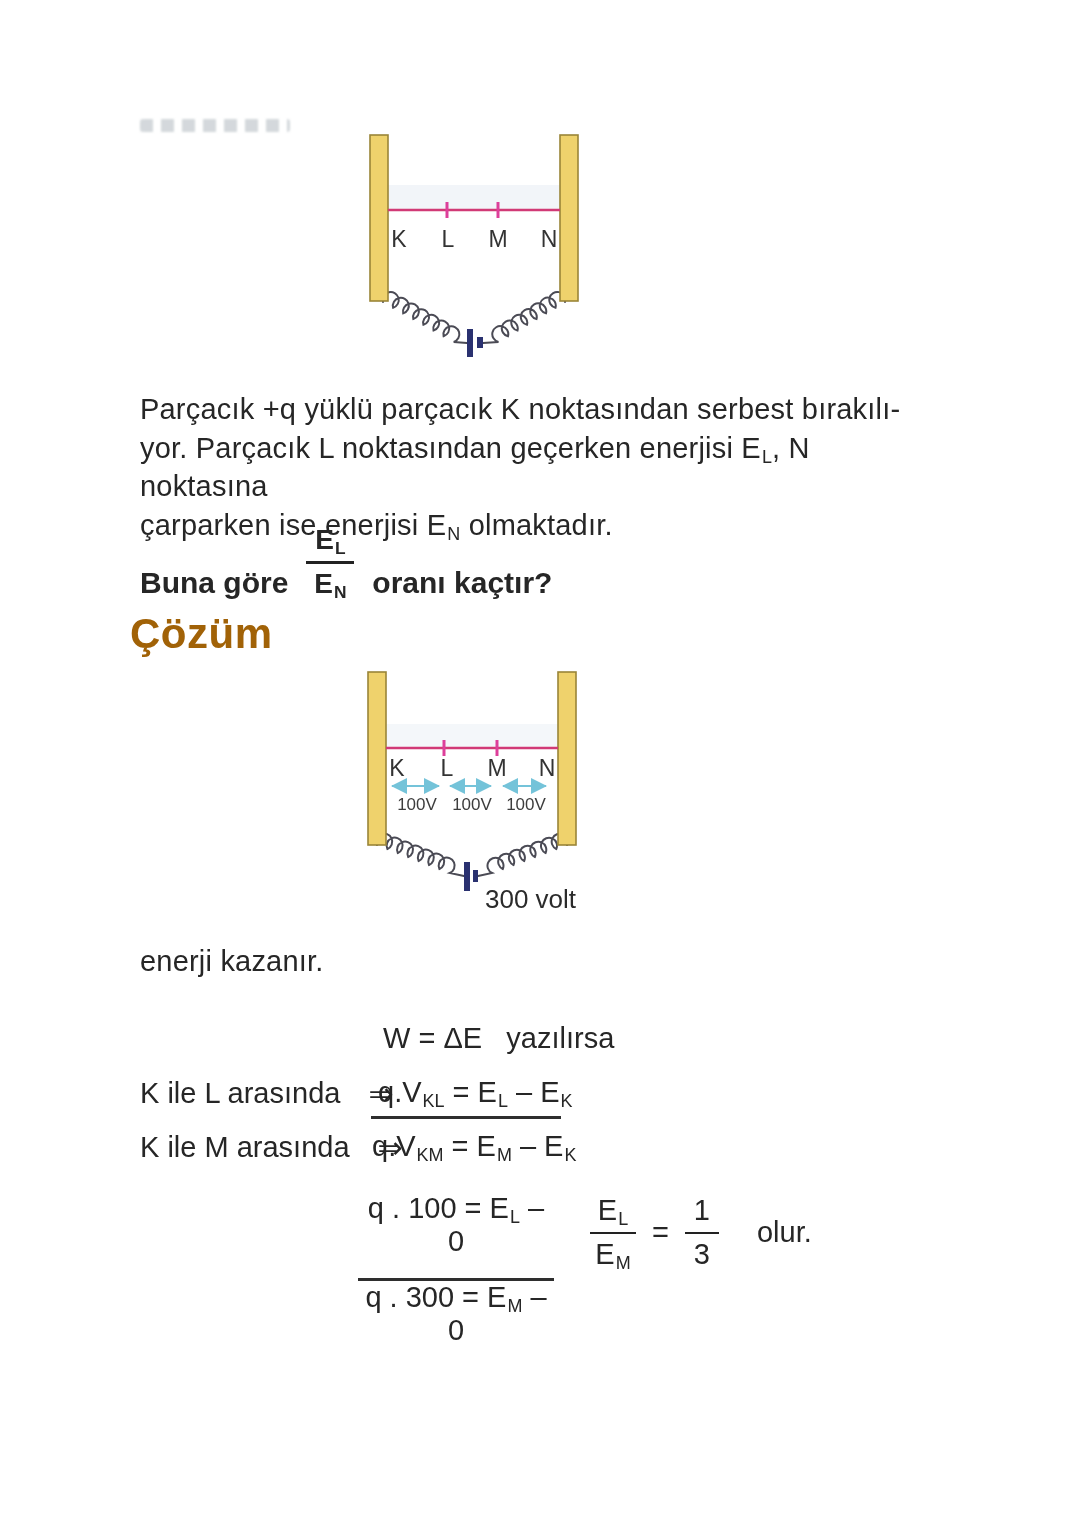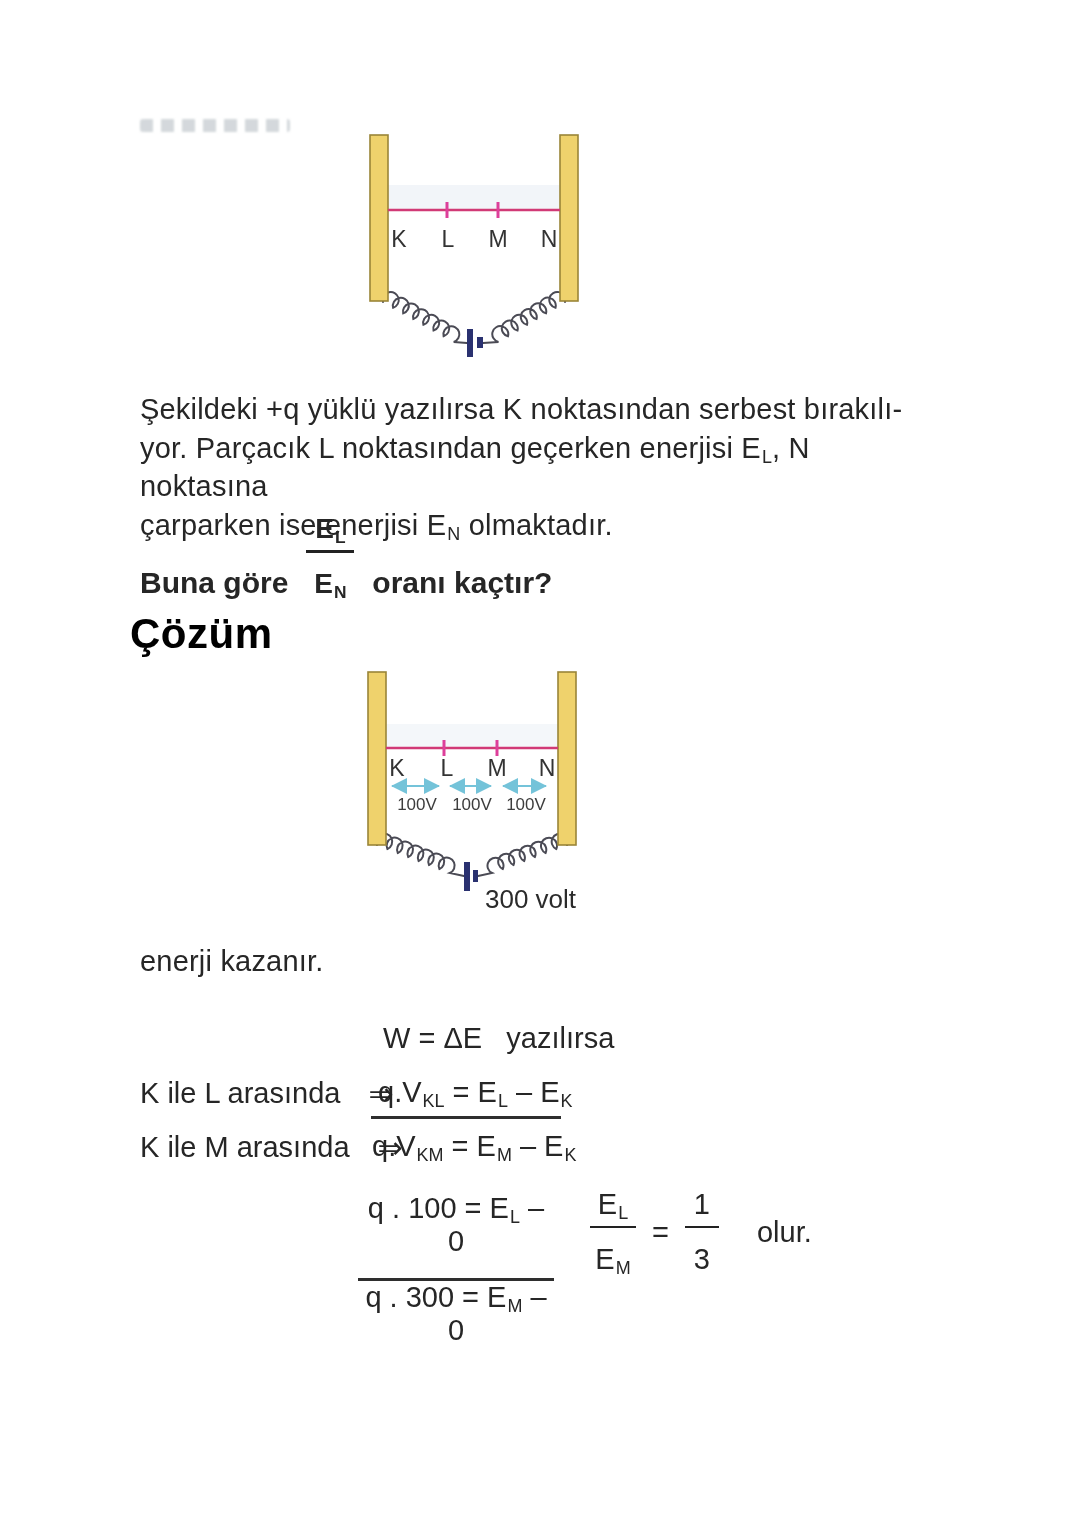--- a/index.html
+++ b/index.html
@@ -10,21 +10,21 @@
   .abs{position:absolute;}
   .para{font-size:29px;line-height:38.5px;letter-spacing:0.2px;}
   sub{font-size:0.62em;vertical-align:-0.3em;line-height:0;margin-left:1px;}
   .remnant{
     width:150px;height:13px;border-radius:3px;opacity:.5;filter:blur(1.3px);
     background:repeating-linear-gradient(90deg,#aab3ba 0 13px,rgba(255,255,255,0) 13px 21px);
   }
   .prompt-row{display:flex;align-items:flex-end;gap:18px;height:92px;font-size:30px;font-weight:bold;}
   .frac{display:inline-flex;flex-direction:column;align-items:center;text-align:center;}
   .frac .num{padding:0 4px 5px 4px;}
-  .frac .den{padding:15px 4px 0 4px;}
+  .frac .den{padding:4px 4px 0 4px;}
   .frac .mid{align-self:stretch;height:0;border-top:3px solid #222;}
   .frac.small .mid{border-top-width:2.5px;}
   .heading{font-size:42px;font-weight:600;letter-spacing:0.5px;}
   .eq{font-size:29px;white-space:pre;}
   .rowlabel{font-size:29px;white-space:pre;display:flex;align-items:center;}
   .rowlabel .arr{margin-left:28px;font-size:30px;}
   .divider{height:0;border-top:3px solid #2e2e2e;}
   .calcfrac{width:196px;font-size:29px;text-align:center;}
   .calcfrac .num{padding-bottom:20px;}
   .calcfrac .den{}
@@ -53,36 +53,36 @@
   <line x1="117" y1="77" x2="117" y2="93" stroke-width="3" stroke="#DD3F9A"></line>
   <line x1="168" y1="77" x2="168" y2="93" stroke-width="3" stroke="#DD3F9A"></line>
 
   <text x="69" y="122" font-size="23" text-anchor="middle" fill="#333333">K</text>
   <text x="118" y="122" font-size="23" text-anchor="middle" fill="#333333">L</text>
   <text x="168" y="122" font-size="23" text-anchor="middle" fill="#333333">M</text>
   <text x="219" y="122" font-size="23" text-anchor="middle" fill="#333333">N</text>
 </svg>
 
 <div class="abs para" style="left:140px;top:390px;width:800px;">
-  <div><span>Şekildeki +q yüklü yazılırsa K noktasından serbest bırakılı-</span></div>
+  <div><span>Parçacık +q yüklü parçacık K noktasından serbest bırakılı-</span></div>
   <div><span>yor. Parçacık L noktasından geçerken enerjisi E</span><sub>L</sub><span>, N noktasına</span></div>
   <div><span>çarparken ise enerjisi E</span><sub>N</sub><span> olmaktadır.</span></div>
 </div>
 
 <div class="abs prompt-row" style="left:140px;top:508px;">
   <span>Buna göre</span>
   <span class="frac" style="font-size:28px;min-width:48px;">
     <span class="num"><span>E</span><sub>L</sub></span>
     <span class="mid"></span>
     <span class="den"><span>E</span><sub>N</sub></span>
   </span>
   <span>oranı kaçtır?</span>
 </div>
 
-<div class="abs heading" style="left:130px;top:610px;color:#000000;">Çözüm</div>
+<div class="abs heading" style="left:130px;top:610px;color:#a16207;">Çözüm</div>
 
 <svg class="abs" style="left:330px;top:660px;" width="300" height="270" viewBox="0 0 300 270">
   <defs>
     <marker id="ah" markerWidth="10" markerHeight="9" refX="7.5" refY="4" orient="auto-start-reverse">
       <path d="M0,0 L8,4 L0,8 Z" fill="#74C3D9"></path>
     </marker>
   </defs>
   <rect x="56" y="64" width="172" height="24" opacity="0.6" fill="#ECF1F6"></rect>
 
   <path d="M47,185 a8,8 0 1 1 10.4,4 a8,8 0 1 1 10.4,4 a8,8 0 1 1 10.4,4 a8,8 0 1 1 10.4,4 a8,8 0 1 1 10.4,4 a8,8 0 1 1 10.4,4 a8,8 0 1 1 10.4,4 L134,216" fill="none" stroke-width="2" stroke-linecap="round" stroke="#4B4B55"></path>

